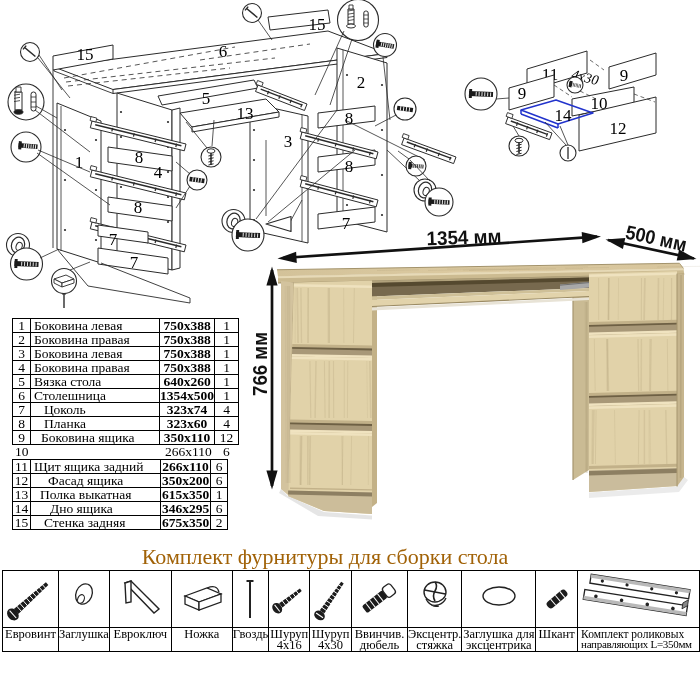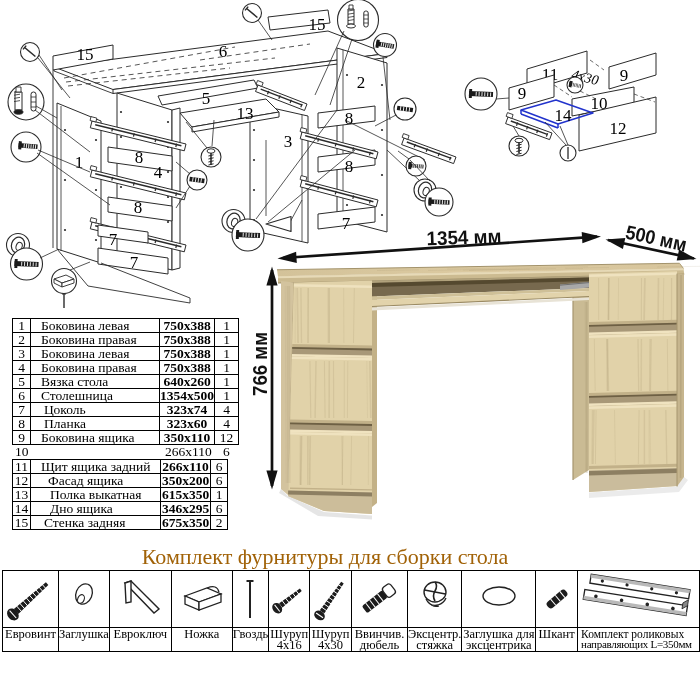--- a/index.html
+++ b/index.html
@@ -4,21 +4,21 @@
 <style>
 html,body{margin:0;padding:0;background:#fff;}
 #page{position:relative;width:700px;height:677px;background:#fff;overflow:hidden;
   font-family:"Liberation Serif",serif;}
 #art{position:absolute;left:0;top:0;}
 #hw .ic svg{vertical-align:middle;}
 .tbl{position:absolute;border-collapse:collapse;font-family:"Liberation Serif",serif;
   font-size:13.5px;color:#000;}
 .tbl td{border:1.4px solid #000;padding:0;line-height:13px;height:12.8px;white-space:nowrap;overflow:visible;}
 .tbl td.num{text-align:center;}
-.tbl td.nm{text-align:left;padding-left:10px;}
+.tbl td.nm{text-align:left;padding-left:3px;}
 .tbl td.sz{text-align:center;font-weight:bold;}
 #row10{position:absolute;left:12px;top:444px;width:230px;height:15px;font-size:13.5px;}
 #title{position:absolute;left:0;top:544px;width:650px;text-align:center;font-size:22px;
   font-family:"Liberation Serif",serif;color:#a16207;}
 #hw{position:absolute;left:2px;top:570px;border-collapse:collapse;table-layout:fixed;
   font-family:"Liberation Serif",serif;}
 #hw td{border:1.5px solid #000;padding:0;text-align:center;vertical-align:middle;overflow:hidden;}
 #hw .ic{height:56px;}
 #hw .lb{height:23px;font-size:12.5px;line-height:11px;}
 #hw .lb div{height:22px;overflow:hidden;}
@@ -612,21 +612,21 @@
           <td class="num">6</td>
         </tr>
 <tr>
           <td class="num">12</td>
           <td class="nm" style="padding-left:17px">Фасад ящика</td>
           <td class="sz">350x200</td>
           <td class="num">6</td>
         </tr>
 <tr>
           <td class="num">13</td>
-          <td class="nm" style="padding-left:19px">Полка выкатная</td>
+          <td class="nm" style="padding-left:9px">Полка выкатная</td>
           <td class="sz">615x350</td>
           <td class="num">1</td>
         </tr>
 <tr>
           <td class="num">14</td>
           <td class="nm" style="padding-left:19px">Дно ящика</td>
           <td class="sz">346x295</td>
           <td class="num">6</td>
         </tr>
 <tr>

